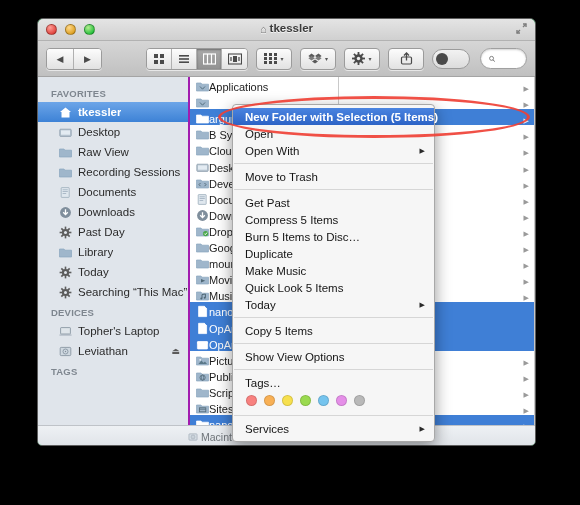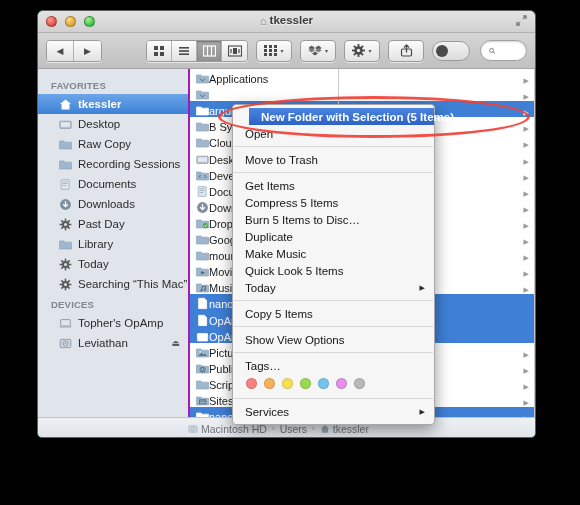--- a/index.html
+++ b/index.html
@@ -16,21 +16,21 @@
     position: relative;
     width: 580px;
     height: 505px;
     background: #000;
   }
 
   
   #finder-window {
     position: absolute;
     left: 37px;
-    top: 10px;
+    top: 18px;
     width: 499px;
     height: 428px;
     border-radius: 6px 6px 5px 5px;
     background: #22c55e;
     box-shadow: 0 6px 22px rgba(0,0,0,0.75);
     overflow: hidden;
     border: 1px solid #5d5d5d;
   }
 
   
@@ -306,21 +306,20 @@
     display: flex;
     align-items: center;
     padding: 0 9px 0 12px;
     position: relative;
     white-space: nowrap;
   }
   .mi.highlighted {
     background: linear-gradient(to bottom, #4a84e0, #2c63c6);
     color: #fff;
     font-weight: bold;
-    margin-left: 16px;
   }
   .mi .submenu-arrow {
     margin-left: auto;
     font-size: 7px;
     color: #2a2a2a;
   }
   .mi-sep {
     height: 1px;
     background: #d6d6d6;
     margin: 4px 1px;
@@ -499,21 +498,21 @@
                 </svg>
               </span>
               <span class="sb-label">Desktop</span>
             </div>
             <div class="sb-item">
               <span class="sb-icon">
                 <svg width="13" height="13" viewBox="0 0 13 13">
                   <path d="M0.5,3 L5,3 L6,4.2 L12.5,4.2 L12.5,11 L0.5,11 Z" fill="#9fb6cb" stroke="#8aa6bf" stroke-width="0.7"></path>
                 </svg>
               </span>
-              <span class="sb-label">Raw Copy</span>
+              <span class="sb-label">Raw View</span>
             </div>
             <div class="sb-item">
               <span class="sb-icon">
                 <svg width="13" height="13" viewBox="0 0 13 13">
                   <path d="M0.5,3 L5,3 L6,4.2 L12.5,4.2 L12.5,11 L0.5,11 Z" fill="#9fb6cb" stroke="#8aa6bf" stroke-width="0.7"></path>
                 </svg>
               </span>
               <span class="sb-label">Recording Sessions</span>
             </div>
             <div class="sb-item">
@@ -590,33 +589,34 @@
               <span class="sb-label">Searching “This Mac”</span>
             </div>
             <div class="sb-header">DEVICES</div>
             <div class="sb-item">
               <span class="sb-icon">
                 <svg width="13" height="13" viewBox="0 0 13 13">
                   <rect x="1.6" y="2.6" width="9.8" height="6.4" rx="0.6" fill="#dfe5ea" stroke="#7f8d99" stroke-width="0.8"></rect>
                 <rect x="0.4" y="9.4" width="12.2" height="1.2" rx="0.5" fill="#9daab5"></rect>
                 </svg>
               </span>
-              <span class="sb-label">Topher's OpAmp</span>
+              <span class="sb-label">Topher's Laptop</span>
             </div>
             <div class="sb-item">
               <span class="sb-icon">
                 <svg width="13" height="13" viewBox="0 0 13 13">
                   <rect x="1.2" y="2.4" width="10.6" height="8.2" rx="1" fill="#cfd8e0" stroke="#7f8d99" stroke-width="0.8"></rect>
                 <circle cx="6.5" cy="6.5" r="2.5" fill="none" stroke="#7f8d99" stroke-width="0.8"></circle>
                 <circle cx="6.5" cy="6.5" r="0.7" fill="#7f8d99"></circle>
                 </svg>
               </span>
               <span class="sb-label">Leviathan</span>
               <span class="eject">⏏</span>
             </div>
+            <div class="sb-header">TAGS</div>
           </div>
       </div>
 
       <div class="filelist">
         <div id="filelist-slot">
             <div class="frow">
               <span class="fr-icon">
                 <svg width="13" height="13" viewBox="0 0 13 13">
                   <path d="M0.5,3 L5,3 L6,4.2 L12.5,4.2 L12.5,11 L0.5,11 Z" fill="#9fb6cb" stroke="#8aa6bf" stroke-width="0.7"></path>
                 <path d="M4,6.5 L6.5,9.2 L9,6.5" fill="none" stroke="#55707f" stroke-width="1"></path>
@@ -870,27 +870,31 @@
   </div>
 
   <div id="context-menu">
     <div id="menu-slot">
         <div class="mi highlighted">
           <span>New Folder with Selection (5 Items)</span>
         </div>
         <div class="mi">
           <span>Open</span>
         </div>
+        <div class="mi">
+          <span>Open With</span>
+          <span class="submenu-arrow">▶</span>
+        </div>
         <div class="mi-sep"></div>
         <div class="mi">
           <span>Move to Trash</span>
         </div>
         <div class="mi-sep"></div>
         <div class="mi">
-          <span>Get Items</span>
+          <span>Get Past</span>
         </div>
         <div class="mi">
           <span>Compress 5 Items</span>
         </div>
         <div class="mi">
           <span>Burn 5 Items to Disc…</span>
         </div>
         <div class="mi">
           <span>Duplicate</span>
         </div>

